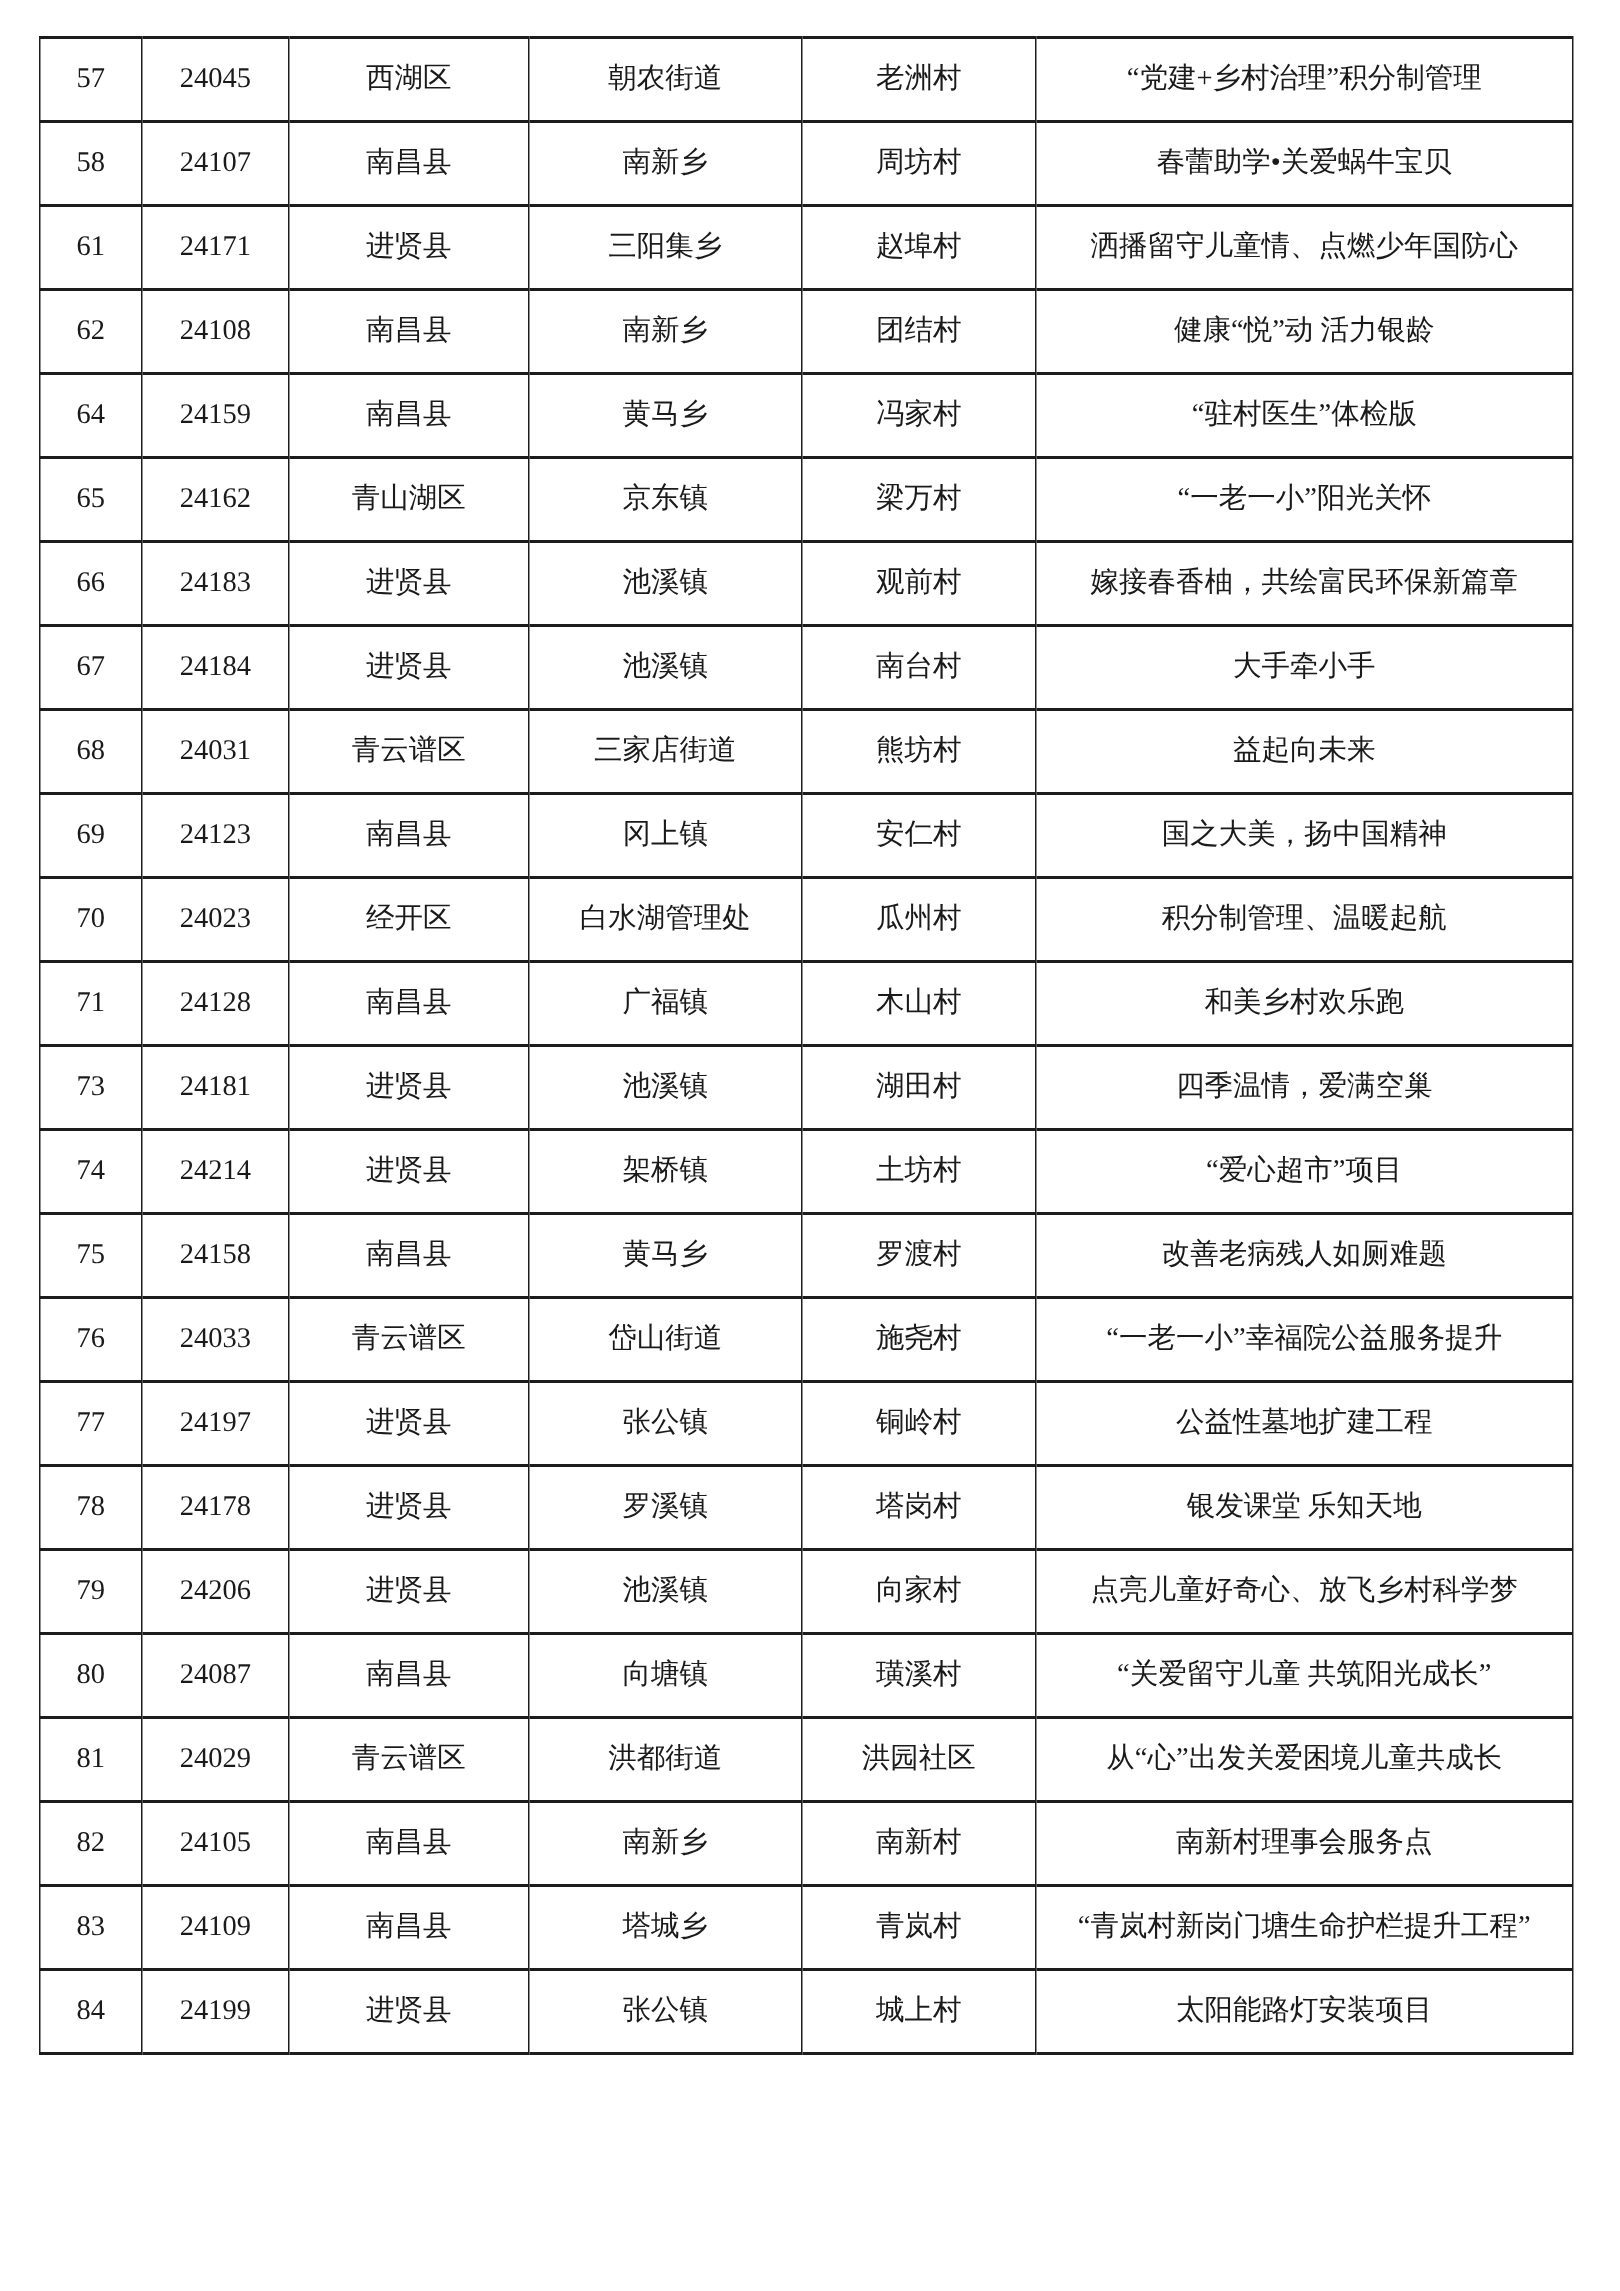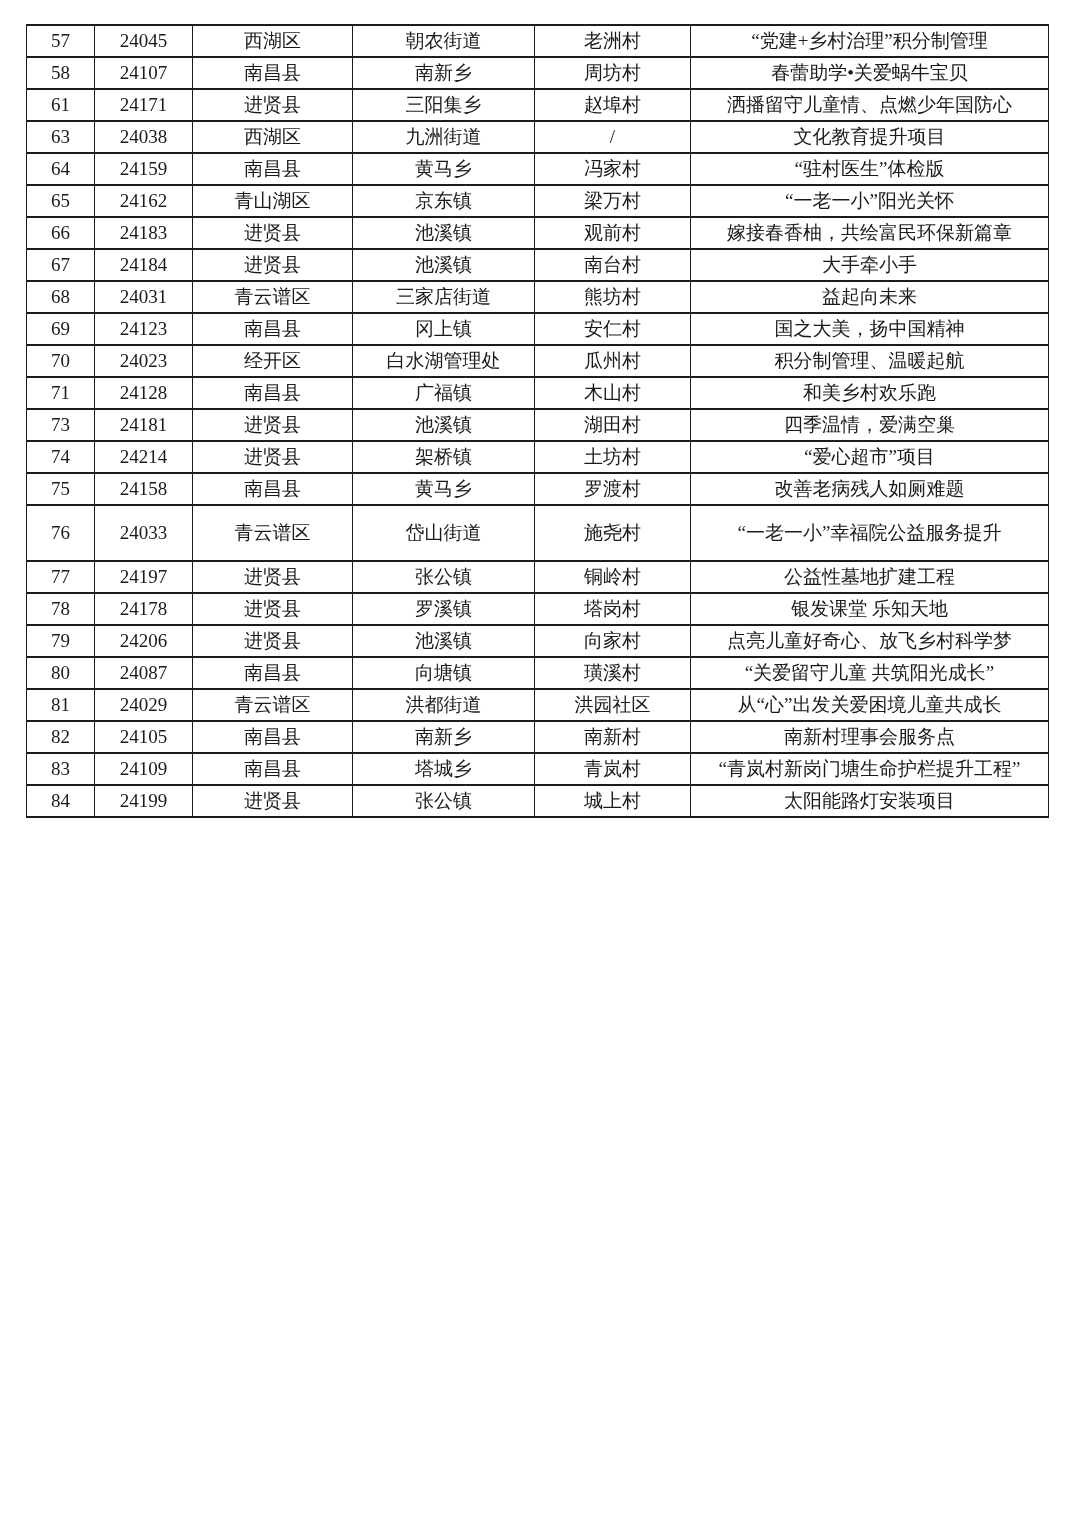--- a/index.html
+++ b/index.html
@@ -32,21 +32,21 @@
     border-top: 2px solid #1c1c1c;
     border-bottom: 2px solid #1c1c1c;
     text-align: center;
     vertical-align: middle;
     font-size: 19px;
     line-height: 1.35;
     padding: 2px 6px;
     overflow: hidden;
     word-break: break-all;
   }
-  tbody tr { height: 32px; }
+  tbody tr { height: 56px; }
   
   tbody tr:nth-child(16) { height: 56px; }
   
   tbody tr:nth-child(27) { height: 80px; }
 </style>
 </head>
 <body>
 
 <table class="projects">
   <colgroup>
@@ -80,29 +80,29 @@
 
   <tr>
     <td>61</td>
     <td>24171</td>
     <td>进贤县</td>
     <td>三阳集乡</td>
     <td>赵埠村</td>
     <td>洒播留守儿童情、点燃少年国防心</td>
   </tr>
 
-
-  <tr>
-    <td>63</td>
-    <td>24038</td>
-    <td>西湖区</td>
-    <td>九洲街道</td>
-    <td>/</td>
-    <td>文化教育提升项目</td>
-  </tr>
+  <tr>
+    <td>62</td>
+    <td>24108</td>
+    <td>南昌县</td>
+    <td>南新乡</td>
+    <td>团结村</td>
+    <td>健康“悦”动 活力银龄</td>
+  </tr>
+
 
   <tr>
     <td>64</td>
     <td>24159</td>
     <td>南昌县</td>
     <td>黄马乡</td>
     <td>冯家村</td>
     <td>“驻村医生”体检版</td>
   </tr>
 

